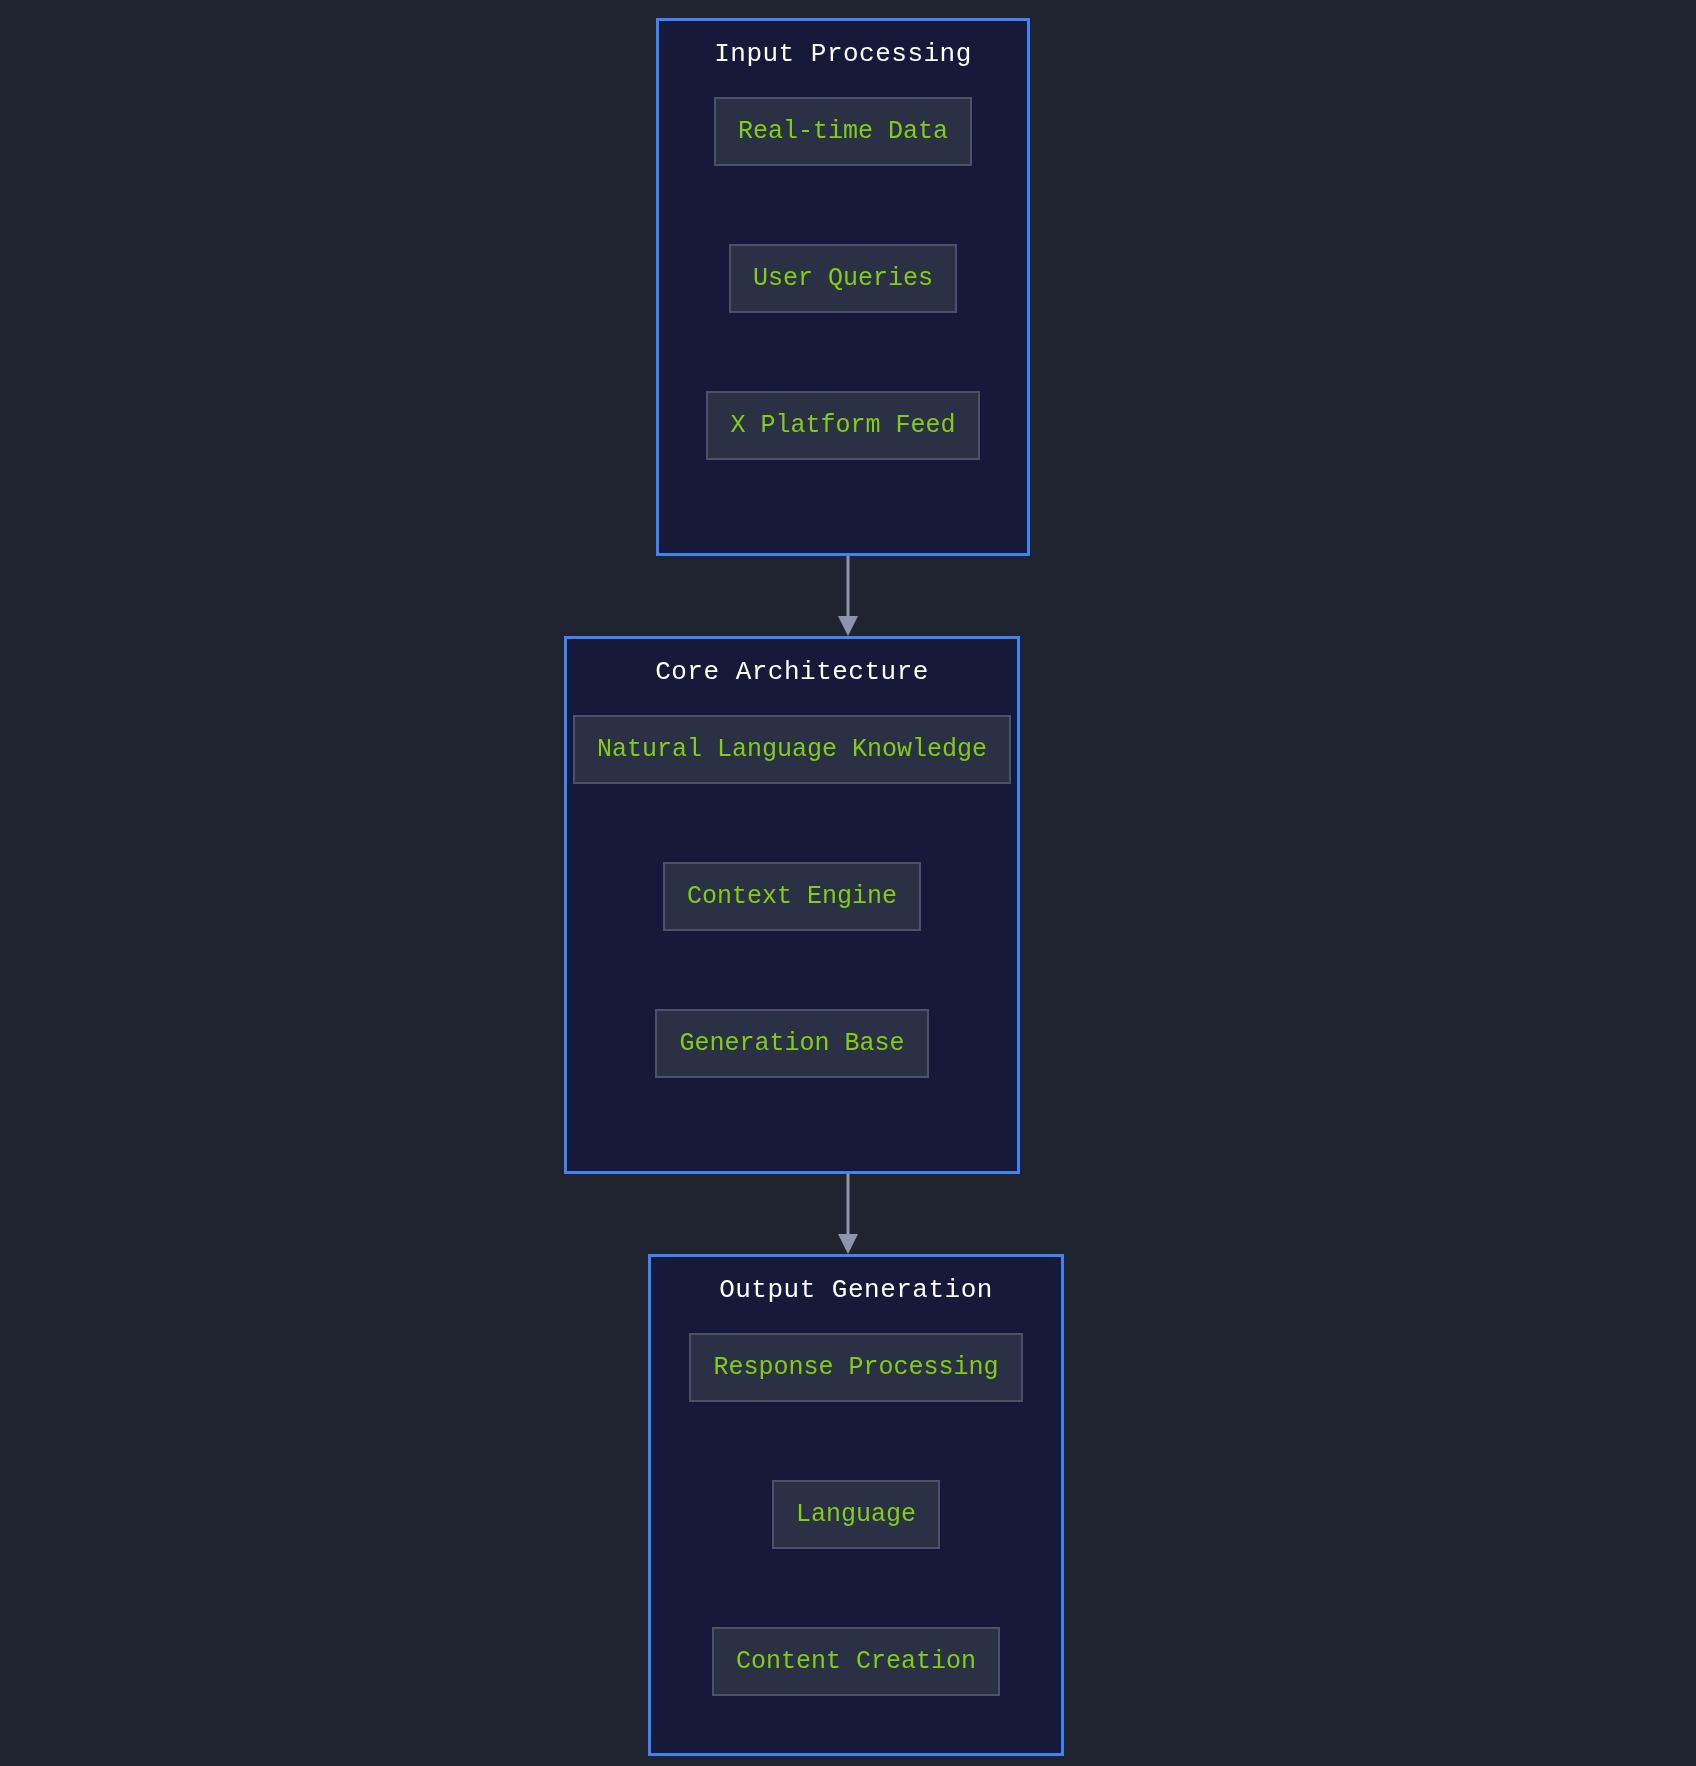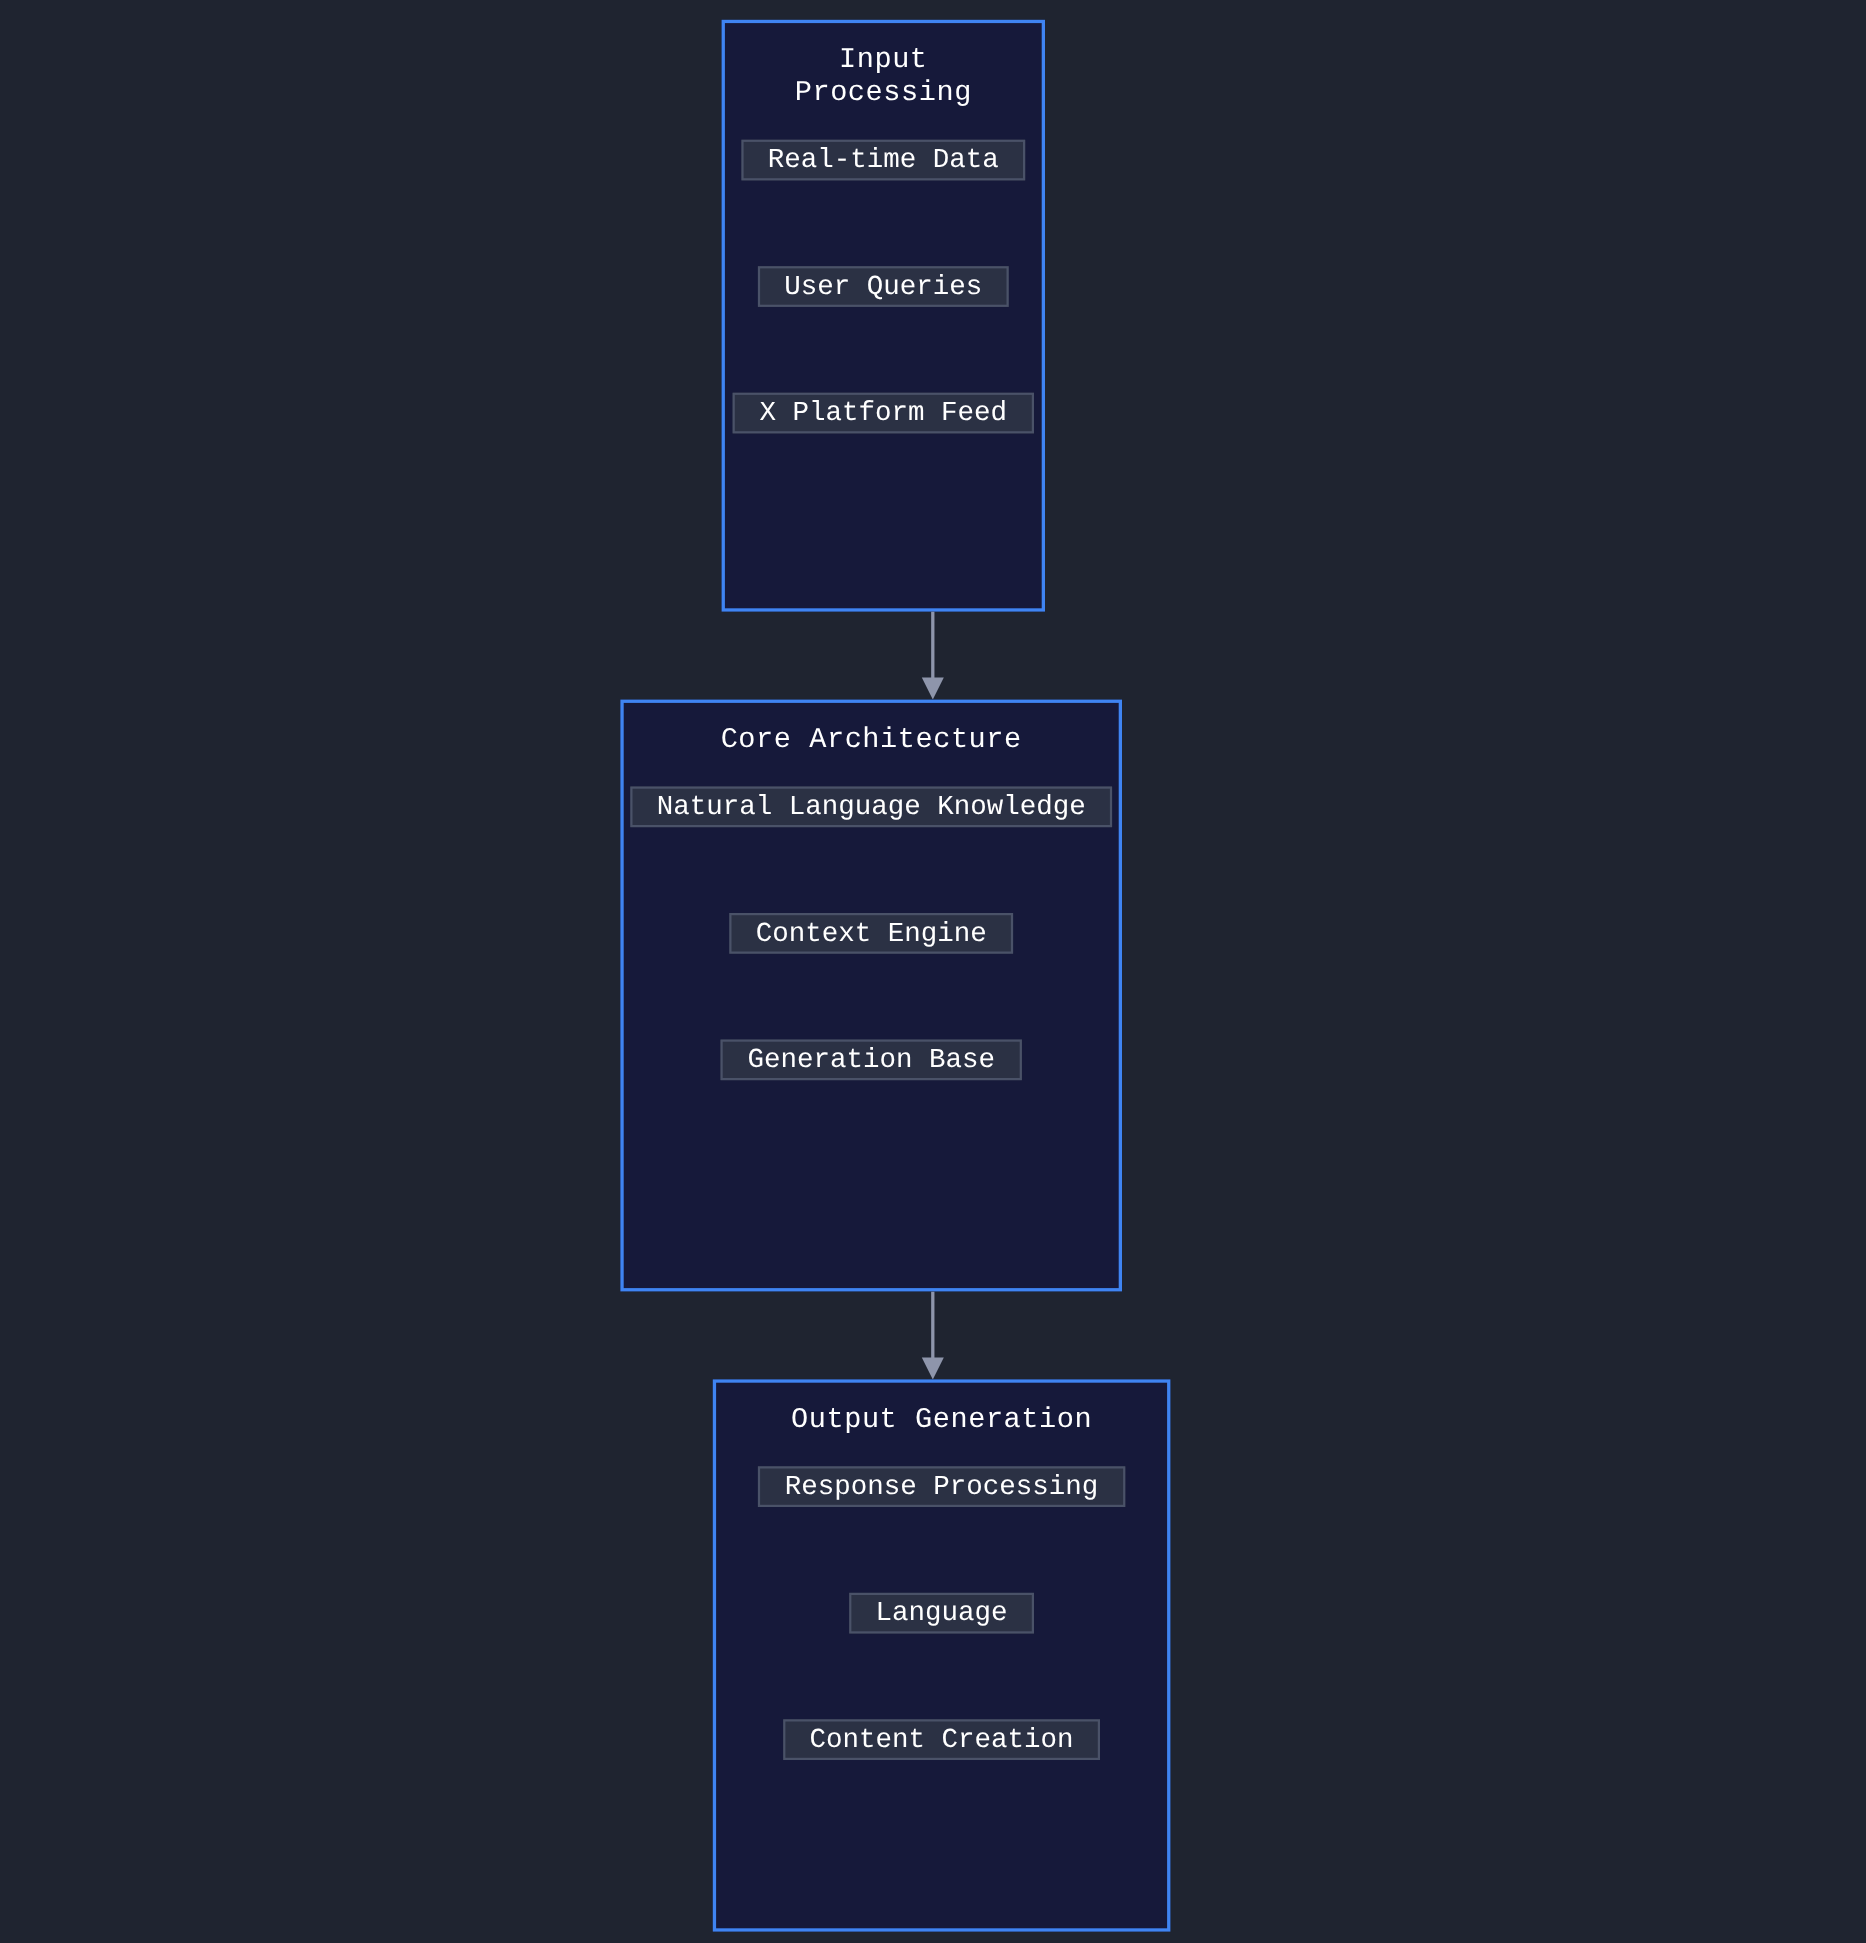--- a/index.html
+++ b/index.html
@@ -27,39 +27,39 @@
   }
   .items {
     display: flex;
     flex-direction: column;
     align-items: center;
     gap: 78px;
   }
   .item {
     background: #2b3144;
     border: 2px solid #4a5268;
-    color: #ffffff;
+    color: #84cc16;
     font-size: 25px;
-    padding: 2px 22px;
+    padding: 18px 22px;
     text-align: center;
     white-space: nowrap;
   }
   .arrow {
     position: absolute;
     left: 50%;
     transform: translateX(-50%);
     width: 30px;
     pointer-events: none;
   }
   .arrow svg { display: block; }
 </style>
 </head>
 <body>
 
-<div class="stage" style="left:656px; top:18px; width:294px; height:538px;">
+<div class="stage" style="left:656px; top:18px; width:374px; height:538px;">
   <div class="stage-title">Input Processing</div>
   <div class="items">
     <div class="item">Real-time Data</div>
     <div class="item">User Queries</div>
     <div class="item">X Platform Feed</div>
   </div>
 </div>
 
 <div class="arrow" style="top:556px; height:80px;">
   <svg width="30" height="80" viewBox="0 0 30 80">

